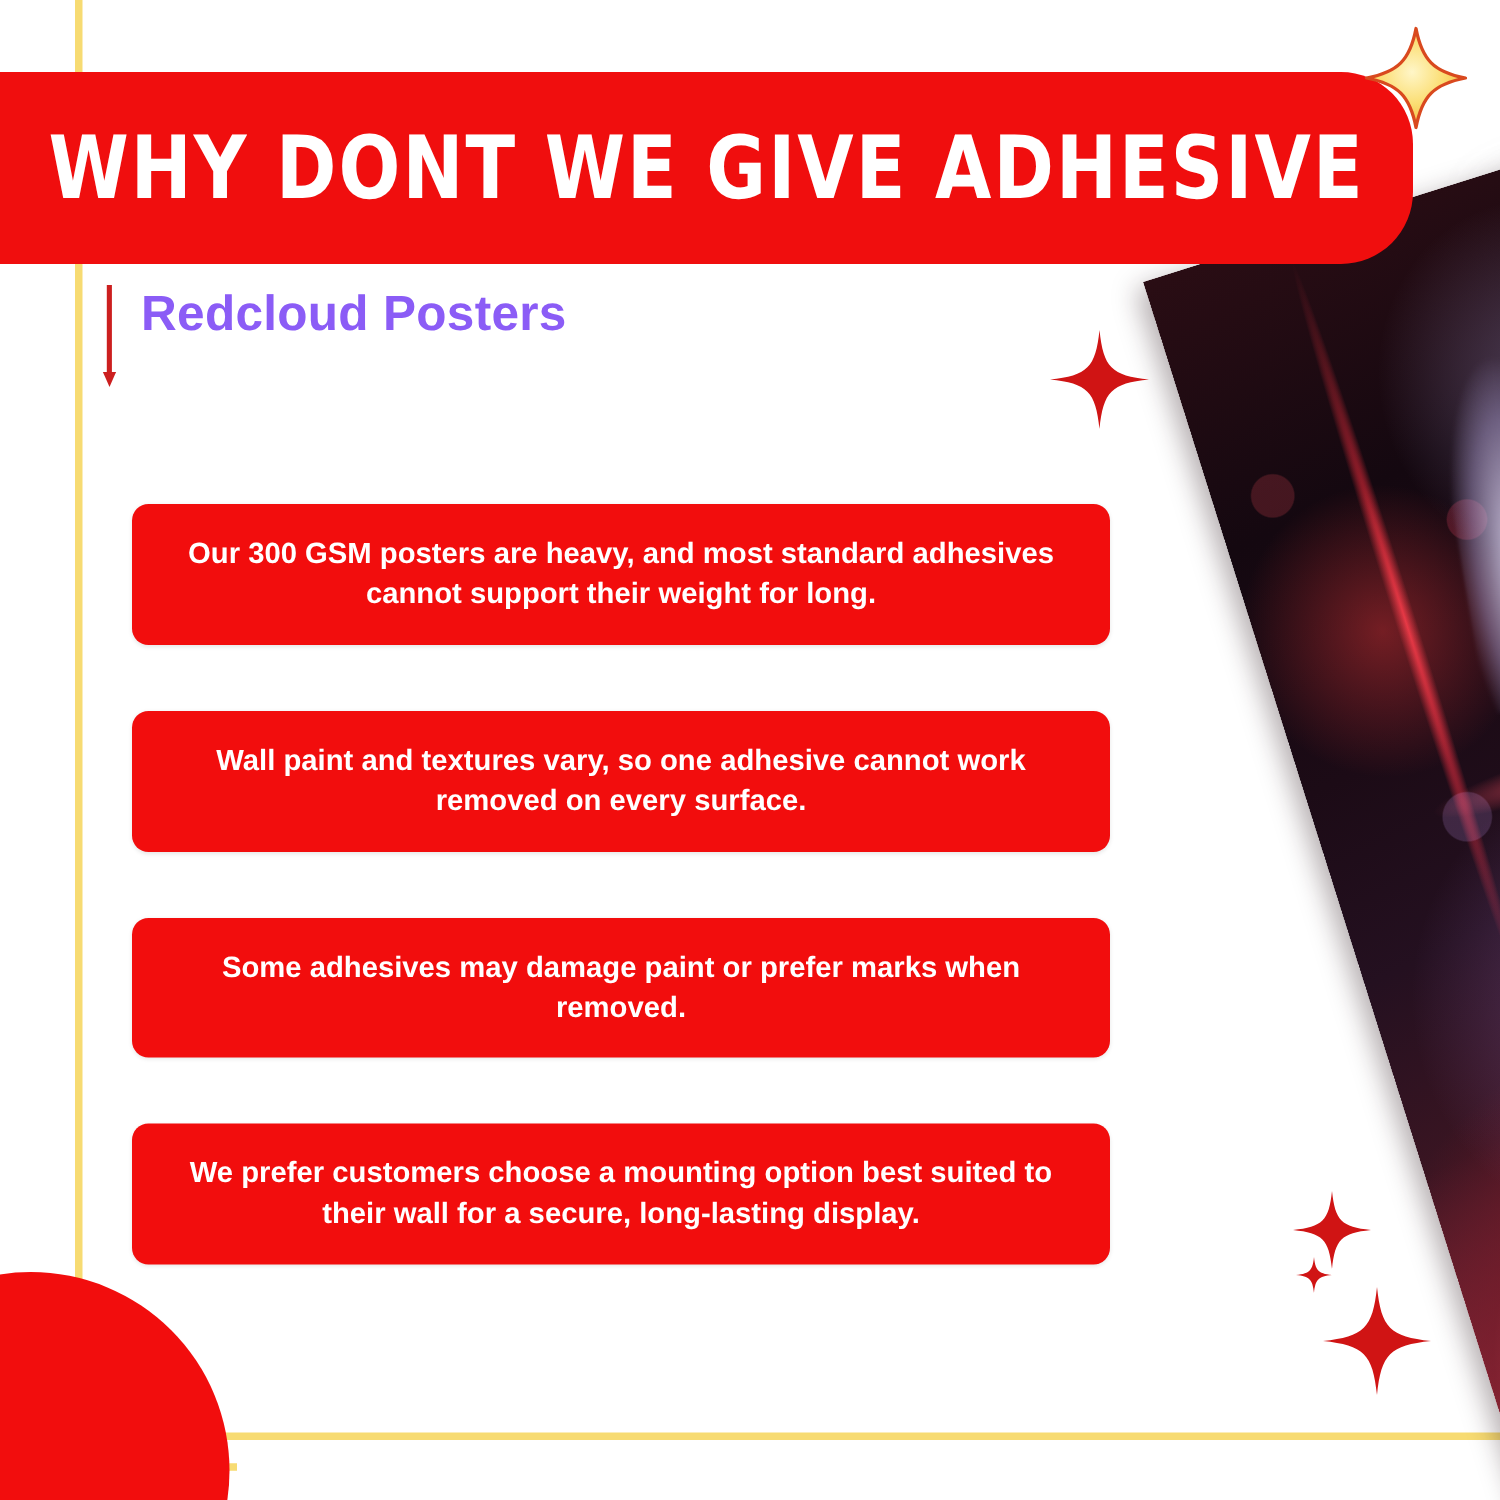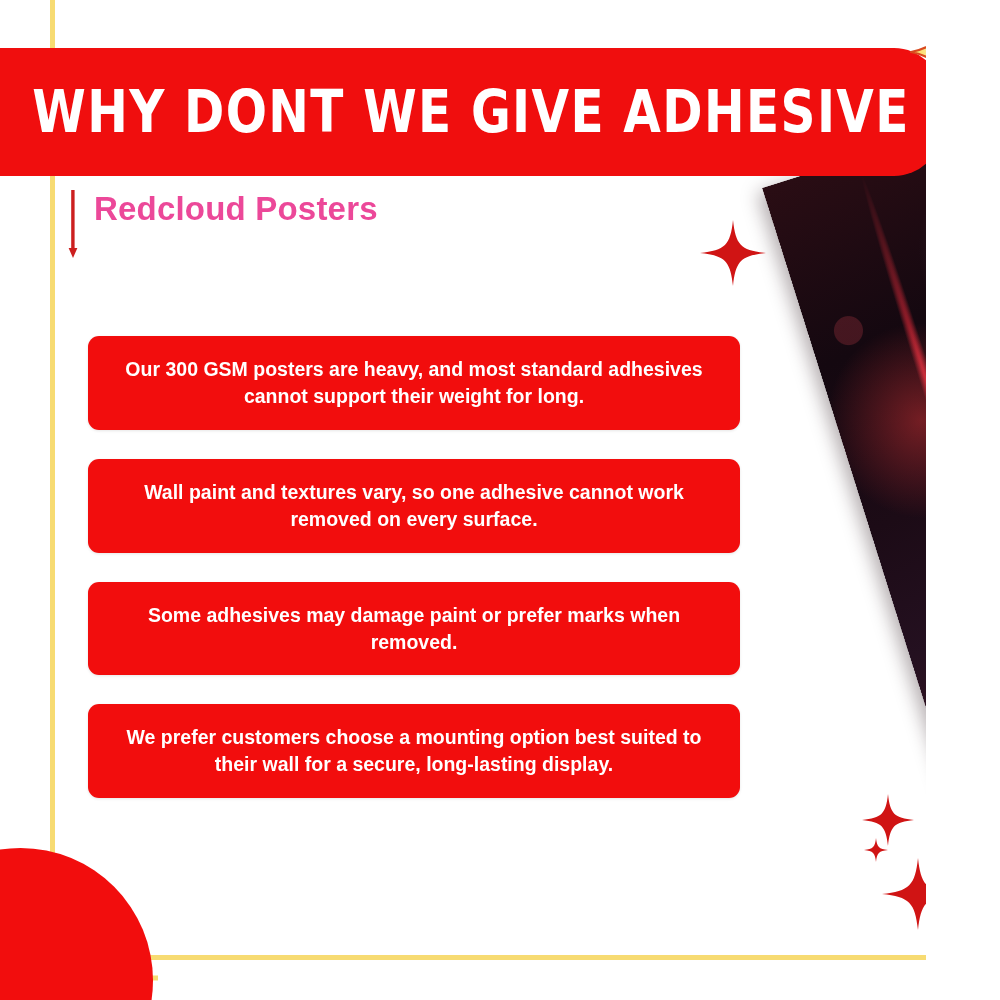--- a/index.html
+++ b/index.html
@@ -4,21 +4,21 @@
 <style>
   * { margin:0; padding:0; box-sizing:border-box; }
   html, body {
     width:1000px; height:1000px;
     background:#ffffff;
     font-family:"Liberation Sans", sans-serif;
     overflow:hidden;
   }
   #stage {
     position:relative;
-    width:926px; height:1000px;
+    width:1000px; height:1000px;
     background:#ffffff;
     overflow:hidden;
   }
 
   
   .y-vline {
     position:absolute;
     left:50px; top:0;
     width:5px; height:962px;
     background:#F7DB72;
@@ -85,21 +85,21 @@
     z-index:6;
     display:flex;
     align-items:flex-start;
   }
   .sub-pointer {
     width:10px; height:68px;
     margin-right:16px;
     flex:0 0 auto;
   }
   .subtitle-text {
-    color:#ec4899;
+    color:#8b5cf6;
     font-weight:700;
     font-size:33px;
     line-height:1.05;
     letter-spacing:0.2px;
     padding-top:2px;
     white-space:nowrap;
   }
 
   
   .boxes {
@@ -111,21 +111,21 @@
   .bullet-box {
     width:652px;
     background:#F20D0D;
     border-radius:11px;
     color:#ffffff;
     font-weight:700;
     font-size:19.5px;
     line-height:1.38;
     text-align:center;
     padding:20px 26px;
-    margin-bottom:29px;
+    margin-bottom:44px;
     min-height:88px;
     display:flex;
     align-items:center;
     justify-content:center;
     box-shadow:0 1px 3px rgba(0,0,0,0.10);
   }
   .bullet-box:last-child { margin-bottom:12px; }
 
   
   .poster-shadow {

